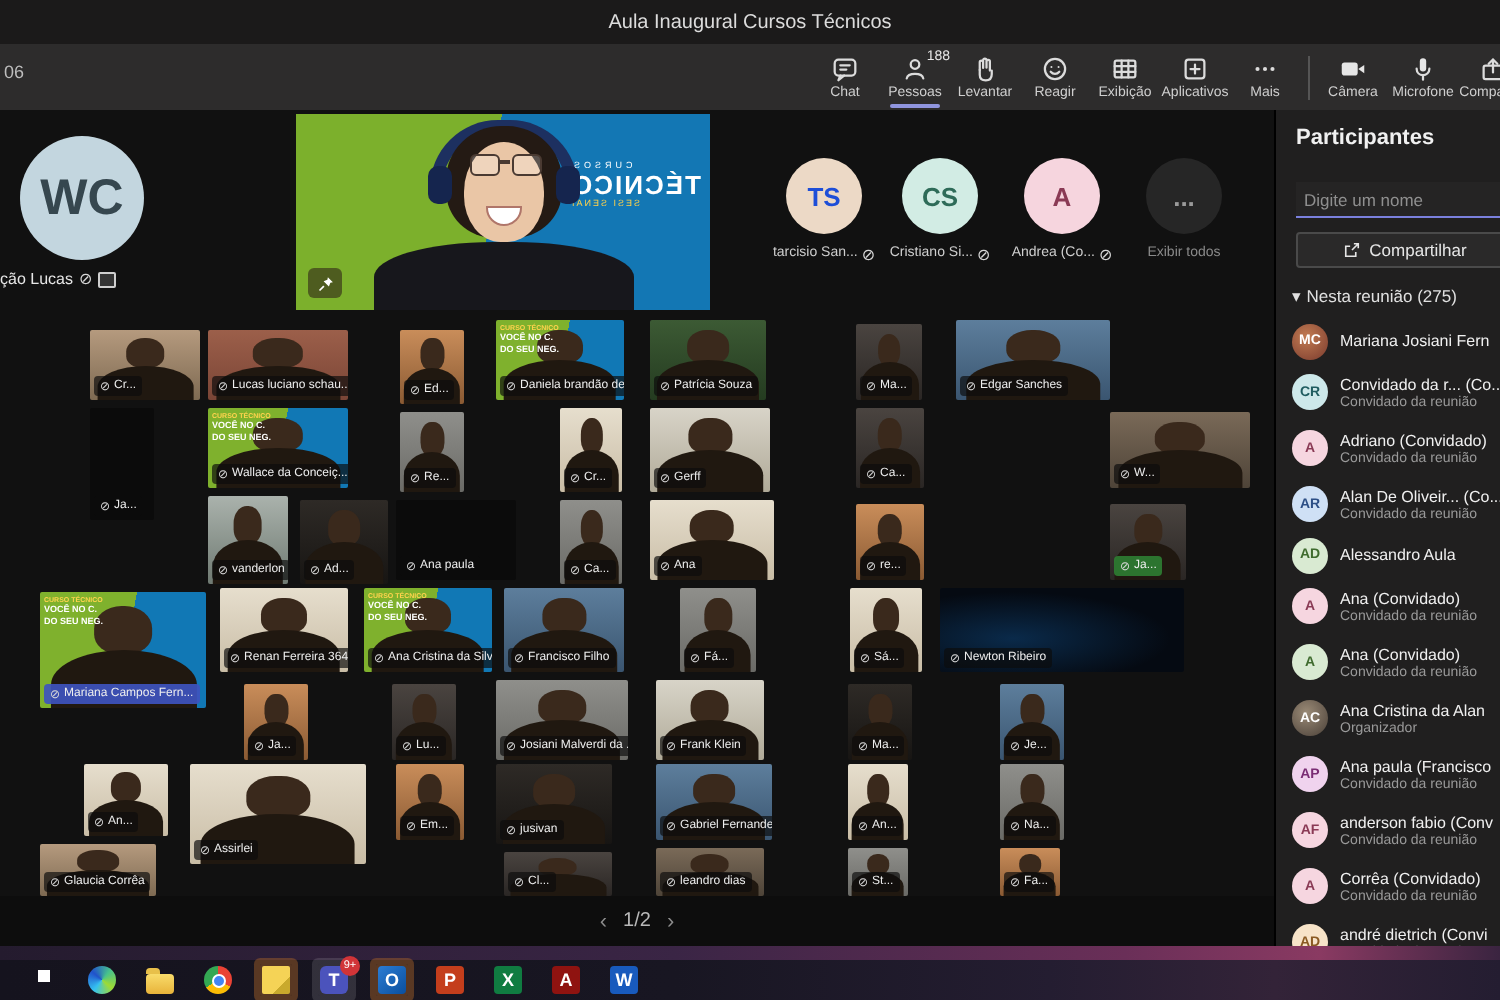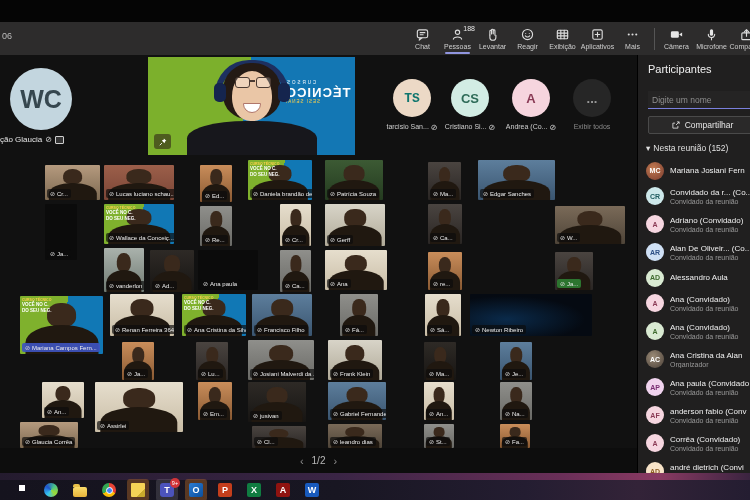--- a/index.html
+++ b/index.html
@@ -69,21 +69,21 @@
   .t-cream{background:linear-gradient(#e6decd,#c9bda6);} .t-office{background:linear-gradient(#d8d4c8,#b0aa98);}
   .t-chair{background:linear-gradient(#7a6a58,#4e4438);} .t-ceil{background:linear-gradient(#aab2ac,#6f7a72);}
   .t-dark{background:linear-gradient(#2e2a26,#171513);}
   .t-night{background:radial-gradient(ellipse at 30% 60%,#0a2a4a 0%,#050a12 65%);}
   .t-sesi{background:linear-gradient(100deg,#7fb12d 0 52%,#1178b5 52% 100%);}
   
   .pager{position:absolute;left:0;top:393px;width:637px;height:25px;background:#0d0d0d;
     display:flex;align-items:center;justify-content:center;gap:8px;font-size:10px;color:#b8b8b8;}
   .pager .pg-btn{cursor:pointer;color:#8d8d8d;font-size:11px;}
   
-  .p-title{position:absolute;left:10px;top:8px;font-size:11px;font-weight:normal;color:#f0f0f0;text-align:right;}
+  .p-title{position:absolute;left:10px;top:8px;font-size:11px;font-weight:bold;color:#f0f0f0;text-align:right;}
   .p-search{position:absolute;left:10px;top:36px;width:108px;height:18px;background:#252424;border:none;
     border-bottom:1.5px solid #7a80dd;color:#ddd;font-size:8.5px;padding:0 4px;box-sizing:border-box;outline:none;}
   .p-search::placeholder{color:#8f8f8f;}
   .p-share{position:absolute;left:10px;top:61px;width:108px;height:18px;background:#2a2929;border:1px solid #4a4a4a;
     border-radius:2px;color:#e6e6e6;font-size:8.5px;display:flex;align-items:center;justify-content:center;gap:4px;cursor:pointer;box-sizing:border-box;white-space:nowrap;overflow:hidden;}
   .p-section{position:absolute;left:8px;top:88px;font-size:8.5px;color:#e0e0e0;display:flex;align-items:center;gap:3px;}
   .p-list{position:absolute;left:8px;top:104px;width:120px;}
   .p-row{display:flex;align-items:center;gap:6px;cursor:pointer;}
   .p-row.sub{height:28px;} .p-row.nosub{height:23px;}
   .p-ava{flex:0 0 18px;width:18px;height:18px;border-radius:50%;display:flex;align-items:center;justify-content:center;
@@ -122,20 +122,23 @@
   .tb-acrobat .ti{background:#8f1310;border-radius:2px;}
   .tb-word .ti{background:#185abd;border-radius:2px;}
   .badge{position:absolute;top:-4px;right:-5px;width:10px;height:10px;border-radius:50%;background:#d13438;
     color:#fff;font-size:5.5px;display:flex;align-items:center;justify-content:center;z-index:3;}
 </style>
 </head>
 <body>
 
 <div id="screen">
 
+  <div class="titlebar">
+    <span>Aula Inaugural Cursos Técnicos</span>
+  </div>
 
   <div class="toolbar">
     <span class="timer">06</span>
     <div class="tb-right">
       <div style="display:flex;">
           <div class="tbtn">
             <span class="ticon">
               <svg class="icon" width="15" height="15" viewBox="0 0 16 16" stroke="#dcdcdc" stroke-width="1.2" fill="none" stroke-linecap="round" stroke-linejoin="round">
                 <rect x="2.5" y="3" width="11" height="8.5" rx="2"></rect>
                 <path d="M5.5 11.5L4.5 14l3-2.5"></path>
@@ -235,21 +238,21 @@
           </div>
         </div>
     </div>
   </div>
 
   <div class="stage">
     <div class="wc-circle">
       <span>WC</span>
     </div>
     <div class="wc-label">
-      <span>ção Glaucia</span>
+      <span>ção Lucas</span>
       <span class="mini-mute">⊘</span>
       <span class="mini-box"></span>
     </div>
 
     <div class="speaker">
       <div class="brand">
         <div class="b1">CURSOS</div>
         <div class="b2">TÉCNICO</div>
         <div class="b3">SESI SENAI</div>
       </div>
@@ -266,21 +269,21 @@
       <div class="pin-badge">
         <svg class="icon" width="10" height="10" viewBox="0 0 16 16">
           <path d="M9.5 2.5l4 4-2 .4-1.2 3-4.2-4.2 3-1.2z" fill="#fff"></path>
           <path d="M6.3 9.7L2.8 13.2" stroke="#fff" stroke-width="1.4"></path>
         </svg>
       </div>
     </div>
 
     <div>
         <div class="st-av" style="left: 392px;">
-          <div class="circ" style="background: rgb(236, 217, 198); color: #0f766e; font-family: Liberation Mono, monospace;">TS</div>
+          <div class="circ" style="background: rgb(236, 217, 198); color: #1d4ed8;">TS</div>
           <div class="lbl">
             <span>tarcisio San...</span>
             <span class="mini-mute">⊘</span>
           </div>
         </div>
         <div class="st-av" style="left: 450px;">
           <div class="circ" style="background: rgb(210, 236, 228); color: rgb(46, 107, 88);">CS</div>
           <div class="lbl">
             <span>Cristiano Si...</span>
             <span class="mini-mute">⊘</span>
@@ -697,21 +700,21 @@
     <input class="p-search" type="text" placeholder="Digite um nome" style="">
     <button class="p-share">
       <svg class="icon" width="10" height="10" viewBox="0 0 16 16" stroke="#e6e6e6" stroke-width="1.3" fill="none">
         <path d="M9.5 3h3.5v3.5M13 3l-5 5"></path>
         <path d="M11 9.5V13H3V5h3.5"></path>
       </svg>
       <span>Compartilhar</span>
     </button>
     <div class="p-section">
       <span>▾</span>
-      <span>Nesta reunião (152)</span>
+      <span>Nesta reunião (275)</span>
     </div>
     <div class="p-list">
         <div class="p-row nosub">
           <div class="p-ava ava-photo-warm">MC</div>
           <div class="p-info">
             <div class="p-nm">Mariana Josiani Fern</div>
           </div>
         </div>
         <div class="p-row sub">
           <div class="p-ava" style="background: rgb(205, 232, 234); color: rgb(31, 92, 96);">CR</div>
@@ -757,21 +760,21 @@
         <div class="p-row sub">
           <div class="p-ava ava-photo-cool">AC</div>
           <div class="p-info">
             <div class="p-nm">Ana Cristina da Alan</div>
             <div class="p-sb">Organizador</div>
           </div>
         </div>
         <div class="p-row sub">
           <div class="p-ava" style="background: rgb(240, 211, 238); color: rgb(122, 45, 116);">AP</div>
           <div class="p-info">
-            <div class="p-nm">Ana paula (Convidado</div>
+            <div class="p-nm">Ana paula (Francisco</div>
             <div class="p-sb">Convidado da reunião</div>
           </div>
         </div>
         <div class="p-row sub">
           <div class="p-ava" style="background: rgb(246, 214, 224); color: rgb(138, 58, 85);">AF</div>
           <div class="p-info">
             <div class="p-nm">anderson fabio (Conv</div>
             <div class="p-sb">Convidado da reunião</div>
           </div>
         </div>

